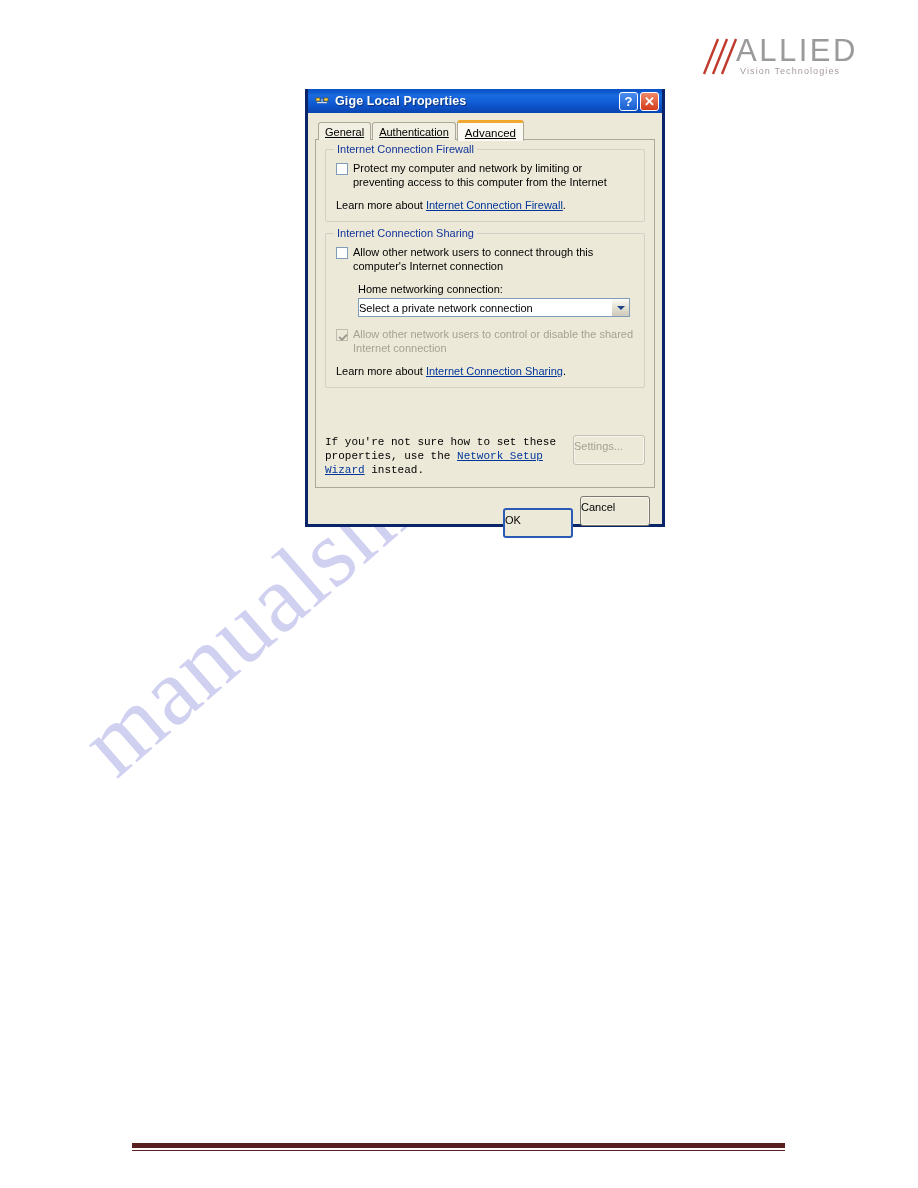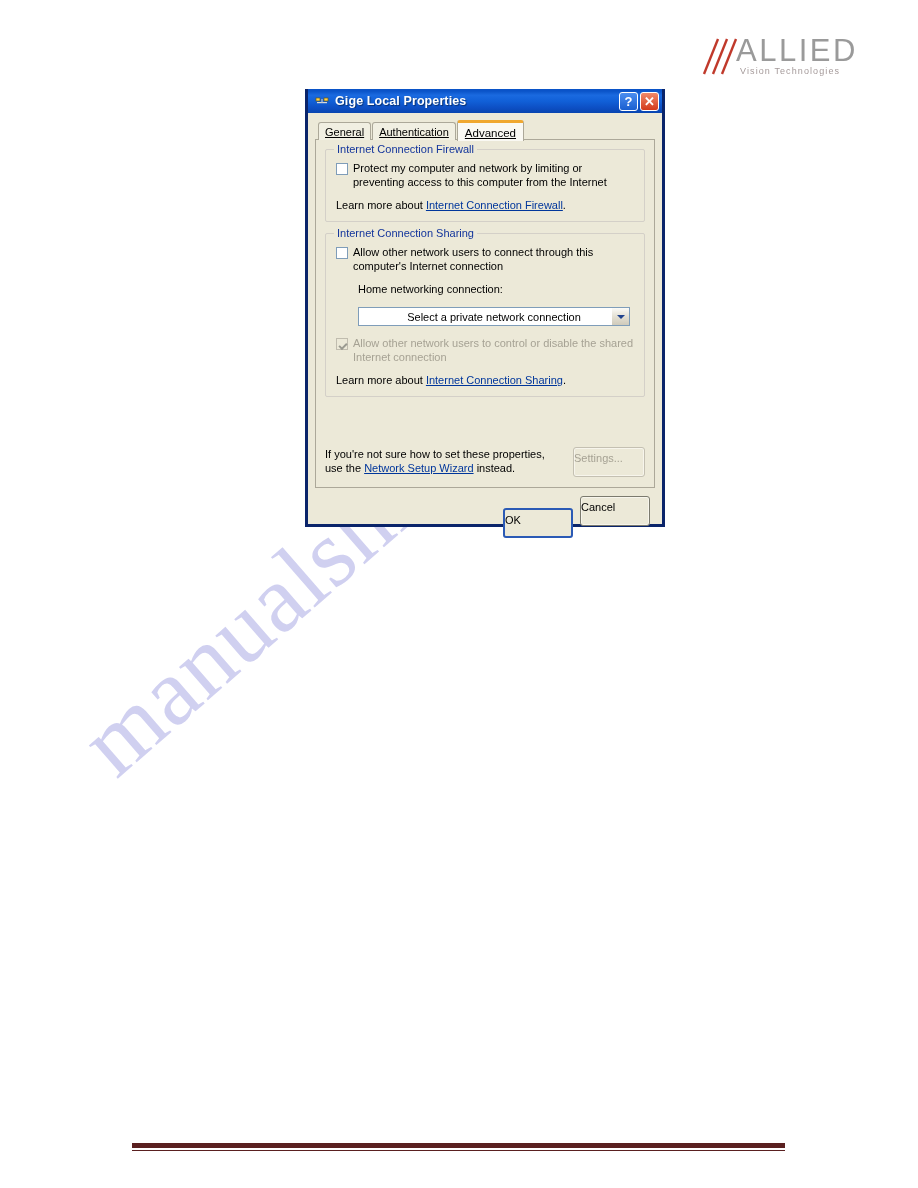--- a/index.html
+++ b/index.html
@@ -290,44 +290,43 @@
     line-height: 14px;
   }
   .lnk {
     color: #00369b;
     text-decoration: underline;
     cursor: pointer;
   }
 
   .sub-label {
     font-size: 11px;
-    margin: 10px 0 12px 22px;
+    margin: 10px 0 3px 22px;
     color: #000;
   }
 
   
   .combo {
     margin-left: 22px;
     height: 19px;
     background: #ffffff;
     border: 1px solid #7f9db9;
     display: flex;
     align-items: center;
     box-sizing: border-box;
     cursor: pointer;
     width: 272px;
   }
   .combo-text {
     flex: 1 1 auto;
-    padding-left: 18px;
+    padding-left: 0;
     font-size: 11px;
     color: #000;
     white-space: nowrap;
     overflow: hidden;
-    text-align: center;
   }
   .combo-arrow {
     width: 17px;
     height: 17px;
     flex: 0 0 17px;
     background: linear-gradient(to bottom, #fbfbf8 0%, #e2ded0 55%, #cfcabb 100%);
     border-left: 1px solid #ffffff;
     display: flex;
     align-items: center;
     justify-content: center;
@@ -347,20 +346,21 @@
     bottom: 10px;
     display: flex;
     align-items: flex-start;
     justify-content: space-between;
   }
   .hint-text {
     font-size: 11px;
     line-height: 14px;
     max-width: 235px;
     color: #000;
+    font-family: Liberation Mono, monospace;
   }
   .btn {
     min-width: 72px;
     height: 30px;
     line-height: 20px;
     font-size: 11px;
     background: #ece9d8;
     border: 1px solid #7b7a6e;
     border-radius: 3px;
     box-sizing: border-box;

